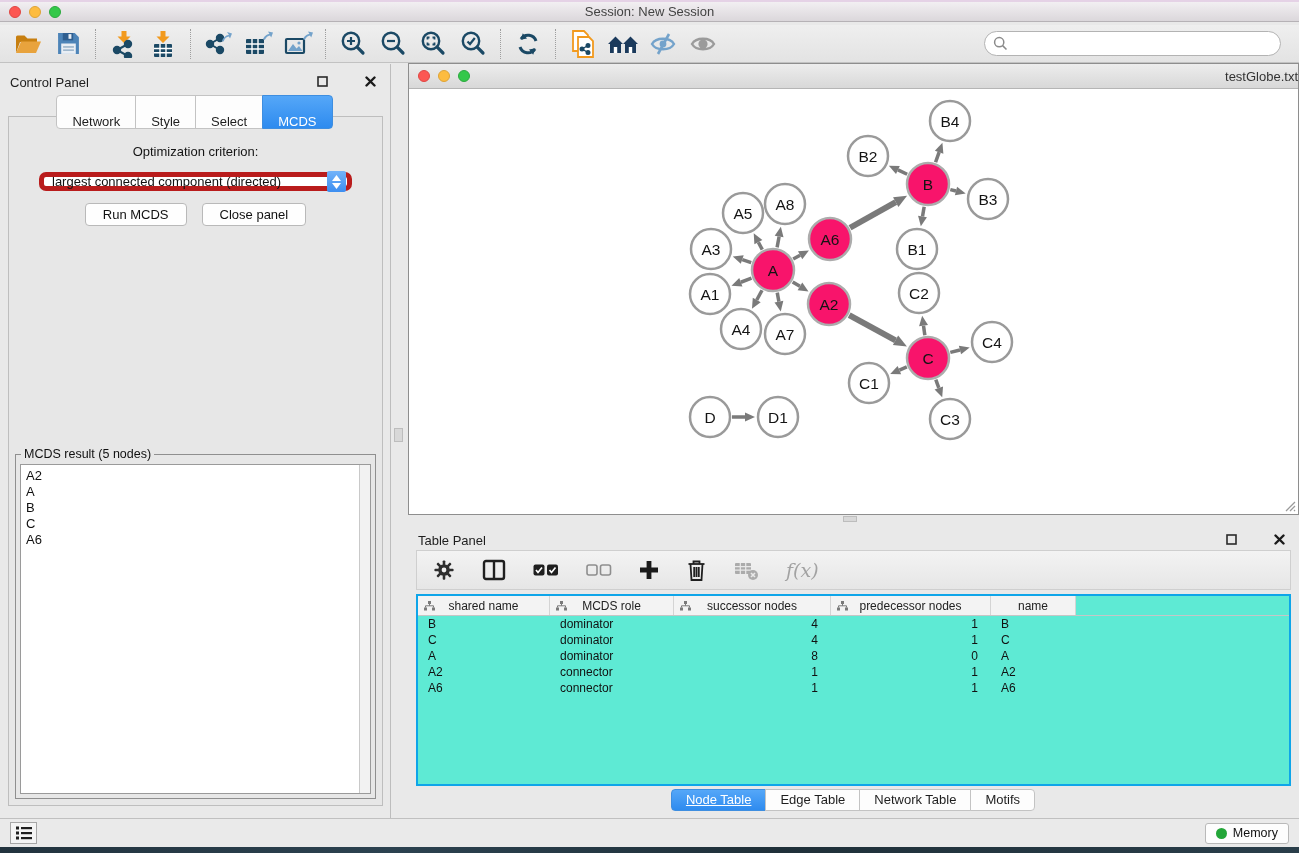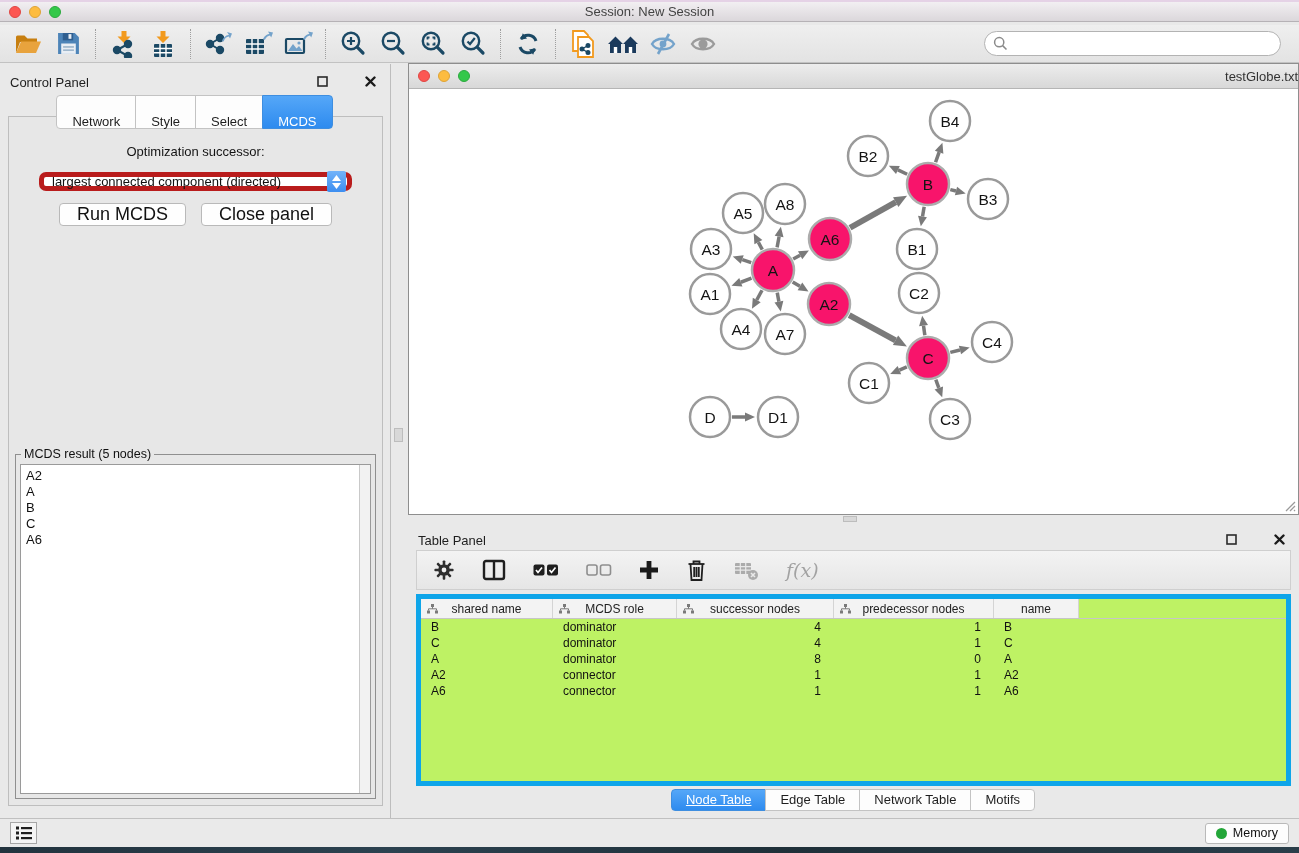--- a/index.html
+++ b/index.html
@@ -45,21 +45,21 @@
   .cp-body { position:absolute; left:8px; right:7px; top:52px; bottom:12px;
     background:#E7E7E7; border:1px solid #BEBEBE; }
   .opt-label { margin-top:27px; text-align:center; font-size:13px; color:#141414; }
   .selectrow { margin:13px auto 0; width:313px; height:19px; background:#fff;
     border:5px solid #b91c1c; border-radius:7px; display:flex; align-items:center; position:relative; }
   .selectrow .selval { flex:1; font-size:13px; color:#111; padding-left:8px; white-space:nowrap; }
   .stepper { width:19px; height:21px; margin-right:1px; border-radius:2px;
     background:linear-gradient(#72B3F9,#3D8EF0); display:flex; flex-direction:column;
     align-items:center; justify-content:center; gap:2px; }
   .btnrow { margin-top:12px; display:flex; justify-content:center; gap:15px; }
-  .pushbtn { height:23px; padding:0 17px; font-size:18px; color:#111; background:#FEFEFE;
+  .pushbtn { height:23px; padding:0 17px; font-size:13px; color:#111; background:#FEFEFE;
     border:1px solid #B9B9B9; border-radius:4px; display:flex; align-items:center; }
   .fieldset { position:absolute; left:6px; right:6px; top:337px; bottom:6px;
     border:1px solid #8F8F8F; }
   .fieldset .legend { position:absolute; top:-8px; left:5px; background:#E7E7E7;
     padding:0 3px; font-size:12.5px; color:#111; }
   .listbox { position:absolute; left:4px; right:4px; top:9px; bottom:4px;
     background:#fff; border:1px solid #9A9A9A; display:flex; }
   .listitems { flex:1; padding:3px 5px; font-size:13px; color:#111; line-height:16px; }
   .listscroll { width:11px; background:#F2F2F2; border-left:1px solid #C9C9C9; }
 
@@ -80,21 +80,21 @@
     background:#D8D8D8; border:1px solid #BDBDBD; }
 
   
   .table-panel { position:absolute; left:408px; top:522px; right:0; bottom:35px; background:#E9E9E9; }
   .tp-toolbar { position:absolute; left:8px; right:8px; top:28px; height:40px;
     background:linear-gradient(#F3F3F3,#E6E6E6); border:1px solid #CFCFCF;
     display:flex; align-items:center; padding-left:16px; gap:27px; }
   .tp-tool { display:flex; align-items:center; justify-content:center; }
   .fx-label { font-family:"DejaVu Serif",serif; font-style:italic; font-size:19px; color:#A2A2A2; }
   .datatable { position:absolute; left:8px; right:8px; top:72px; bottom:32px;
-    background:#bef264; border:5px solid #0ea5e9; overflow:hidden; }
+    background:#5eead4; border:2px solid #0ea5e9; overflow:hidden; }
   .thead { display:flex; height:20px; border-bottom:1px solid #C6C6C6; }
   .th { position:relative; background:#F3F3F3; border-right:1px solid #D4D4D4;
     font-size:12px; color:#222; display:flex; align-items:center; justify-content:center; }
   .th .hicon { position:absolute; left:6px; top:5px; }
   .trow { display:flex; height:16px; }
   .td { font-size:12px; color:#111; padding:1px 0; white-space:nowrap; overflow:hidden; }
   .td.left  { padding-left:10px; text-align:left; }
   .td.right { padding-right:13px; text-align:right; }
   .tp-tabs { position:absolute; left:0; right:0; bottom:7px; display:flex; justify-content:center; }
   .tp-tab { height:22px; line-height:20px; padding:0 14px; font-size:13px; color:#1E1E1E;
@@ -294,21 +294,21 @@
       </svg>
     </span>
   </div>
   <div class="cp-tabs">
       <div class="cp-tab">Network</div>
       <div class="cp-tab">Style</div>
       <div class="cp-tab">Select</div>
       <div class="cp-tab active">MCDS</div>
     </div>
   <div class="cp-body">
-    <div class="opt-label">Optimization successor:</div>
+    <div class="opt-label">Optimization criterion:</div>
     <div class="selectrow">
       <span class="selval">largest connected component (directed)</span>
       <span class="stepper">
         <svg width="9" height="6" viewBox="0 0 9 6">
             <path d="M4.5 0 L9 6 L0 6 Z" fill="#fff"></path>
           </svg>
         <svg width="9" height="6" viewBox="0 0 9 6">
             <path d="M4.5 6 L0 0 L9 0 Z" fill="#fff"></path>
           </svg>
       </span>

